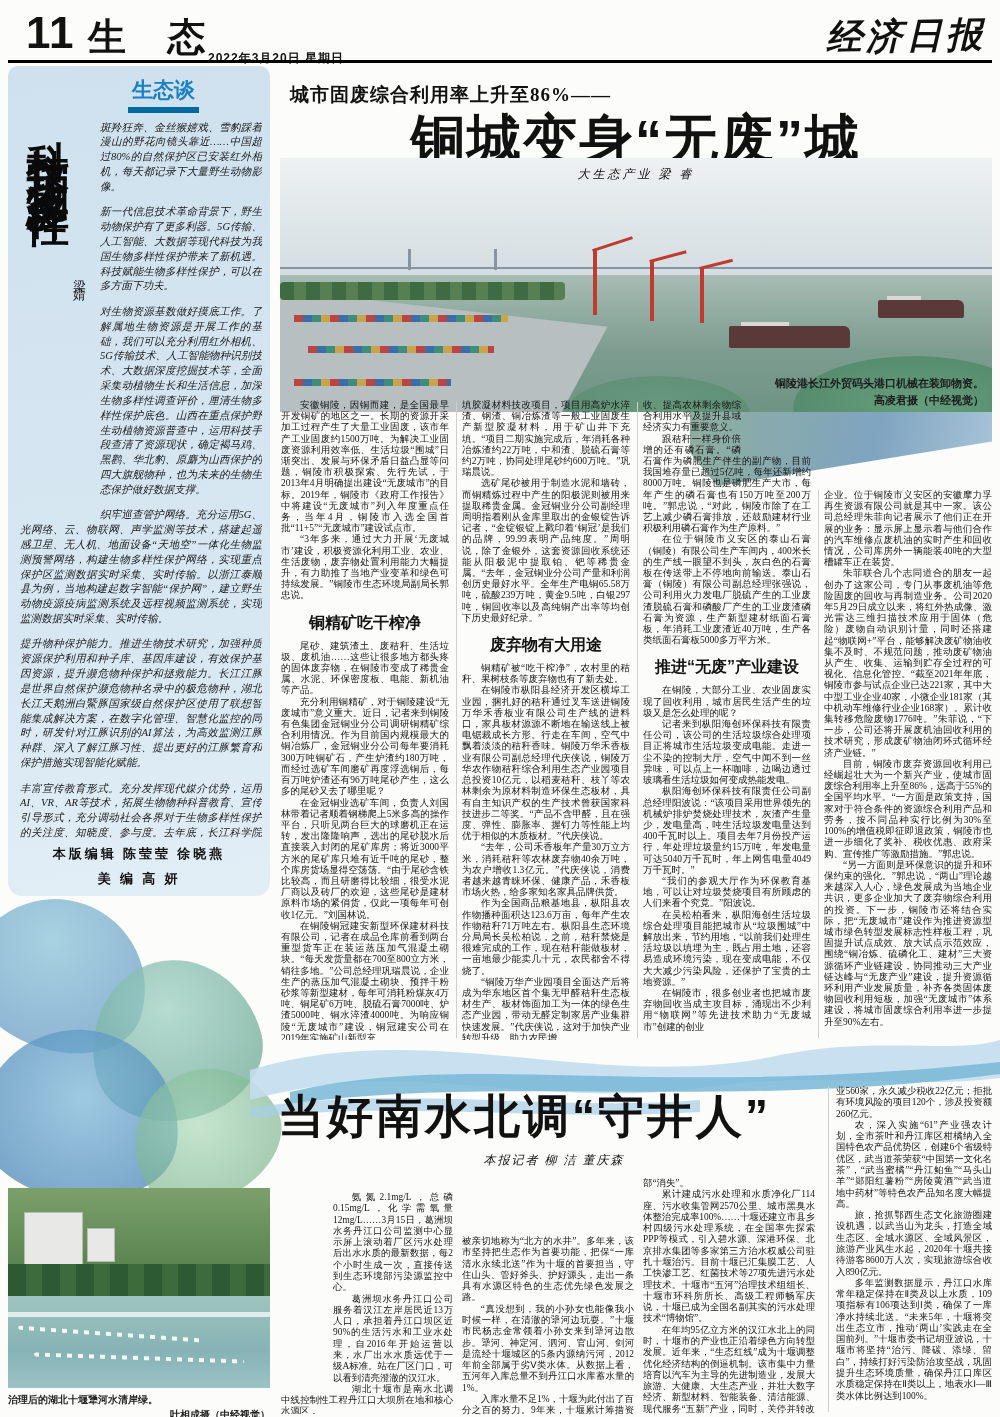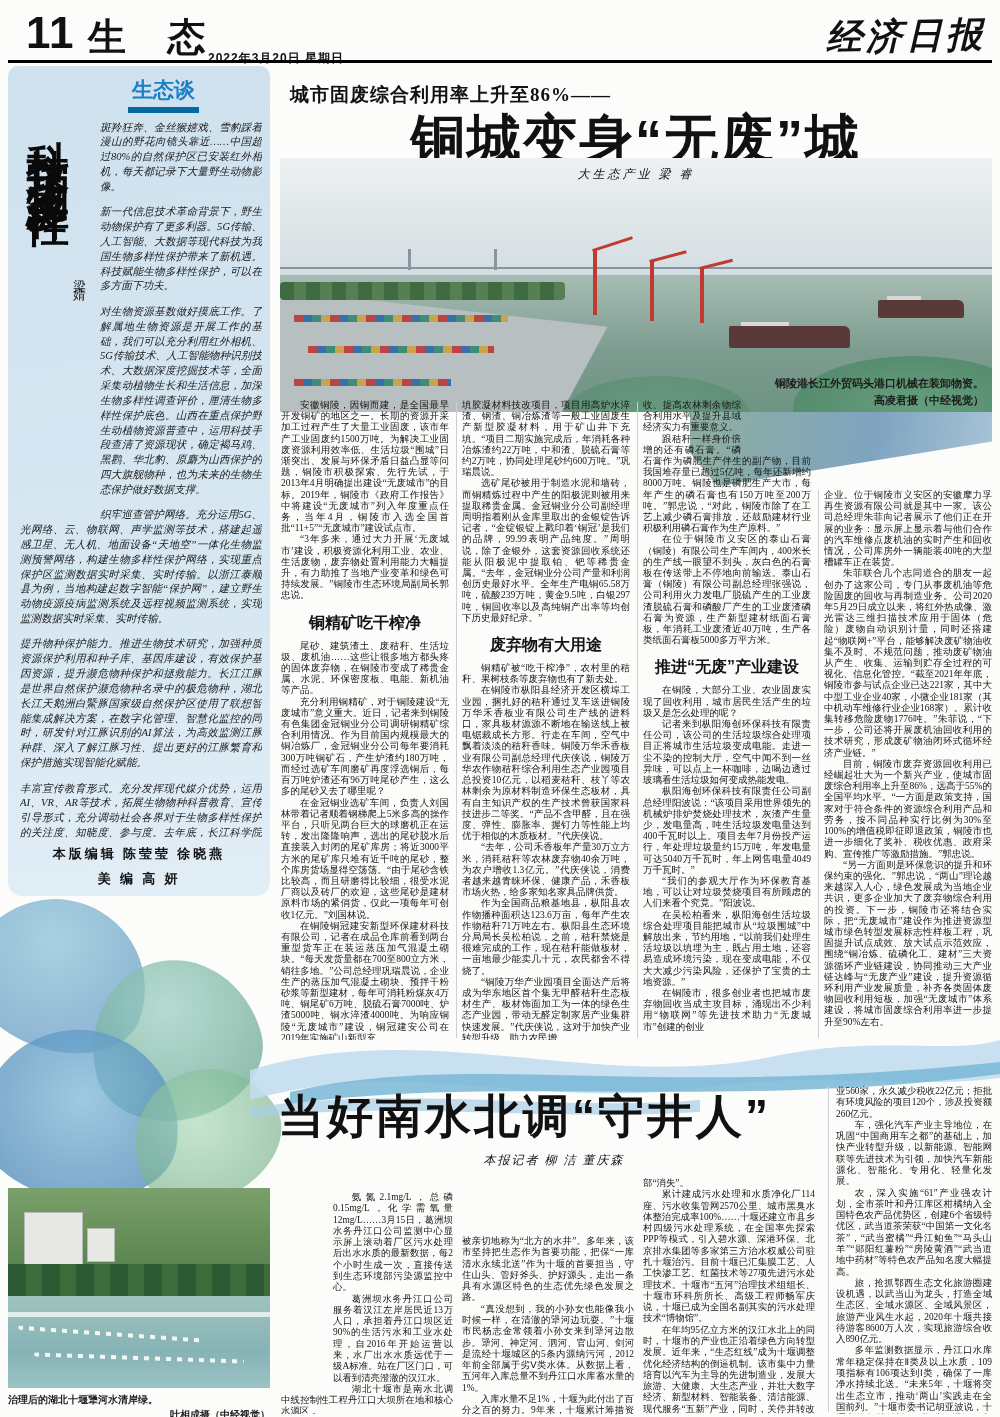--- a/index.html
+++ b/index.html
@@ -205,21 +205,20 @@
     <p>入库水量不足1%，十堰为此付出了百分之百的努力。9年来，十堰累计筹措资金220余亿元，大力实施截污、控污、清污、减污、治污、管污六大工程。累计整治排污口1400多个，建成城市地下综合管廊53.3公里、污水管网2570公里，治理小流域385条，完成河道清淤138公里；建成生态跌水坝16座，建设生态河道130公里，逐步使“五河”全</p>
   </div>
 <div class="bcol" id="bcol3" style="left:643px;top:1178px;height:236px;">
     <p class="cont">部“消失”。</p>
     <p>累计建成污水处理和水质净化厂114座、污水收集管网2570公里、城市黑臭水体整治完成率100%……十堰还建立市县乡村四级污水处理系统，在全国率先探索PPP等模式，引入碧水源、深港环保、北京排水集团等多家第三方治水权威公司驻扎十堰治污。目前十堰已汇集膜工艺、人工快渗工艺、红菌技术等27项先进污水处理技术。十堰市“五河”治理技术组组长、十堰市环科所所长、高级工程师畅军庆说，十堰已成为全国名副其实的污水处理技术“博物馆”。</p>
     <p>在年均95亿立方米的汉江水北上的同时，十堰市的产业也正沿着绿色方向转型发展。近年来，“生态红线”成为十堰调整优化经济结构的倒逼机制。该市集中力量培育以汽车为主导的先进制造业，发展大旅游、大健康、大生态产业，并壮大数字经济、新型材料、智能装备、清洁能源、现代服务“五新”产业，同时，关停并转改高污染、高耗能企</p>
   </div>
 <div class="abs colrule" style="left:828px;top:1086px;height:326px;"></div>
 <div class="bcol" id="bcol4" style="left:836px;top:1086px;width:156px;height:328px;">
     <p class="cont">业560家，永久减少税收22亿元；拒批有环境风险的项目120个，涉及投资额260亿元。</p>
-    <p>车，强化汽车产业主导地位，在巩固“中国商用车之都”的基础上，加快产业转型升级，以新能源、智能网联等先进技术为引领，加快汽车新能源化、智能化、专用化、轻量化发展。</p>
     <p>农，深入实施“61”产业强农计划，全市茶叶和丹江库区柑橘纳入全国特色农产品优势区，创建6个省级特优区，武当道茶荣获“中国第一文化名茶”，“武当蜜橘”“丹江鲌鱼”“马头山羊”“郧阳红薯粉”“房陵黄酒”“武当道地中药材”等特色农产品知名度大幅提高。</p>
     <p>旅，抢抓鄂西生态文化旅游圈建设机遇，以武当山为龙头，打造全域生态区、全域水源区、全域风景区，旅游产业风生水起，2020年十堰共接待游客8600万人次，实现旅游综合收入890亿元。</p>
     <p>多年监测数据显示，丹江口水库常年稳定保持在Ⅱ类及以上水质，109项指标有106项达到Ⅰ类，确保了一库净水持续北送。“未来5年，十堰将突出生态立市，推动‘两山’实践走在全国前列。”十堰市委书记胡亚波说，十堰市将坚持“治污、降碳、添绿、留白”，持续打好污染防治攻坚战，巩固提升生态环境质量，确保丹江口库区水质稳定保持在Ⅱ类以上，地表水Ⅰ—Ⅲ类水体比例达到100%。</p>
   </div>
 
 <div class="abs" id="bphoto">
   <div class="bp-hill"></div>
   <div class="bp-bldg" style="left:6%;top:12%;width:22%;height:26%;"></div>
   <div class="bp-bldg" style="left:30%;top:20%;width:10%;height:16%;"></div>
   <div class="bp-trees"></div>

